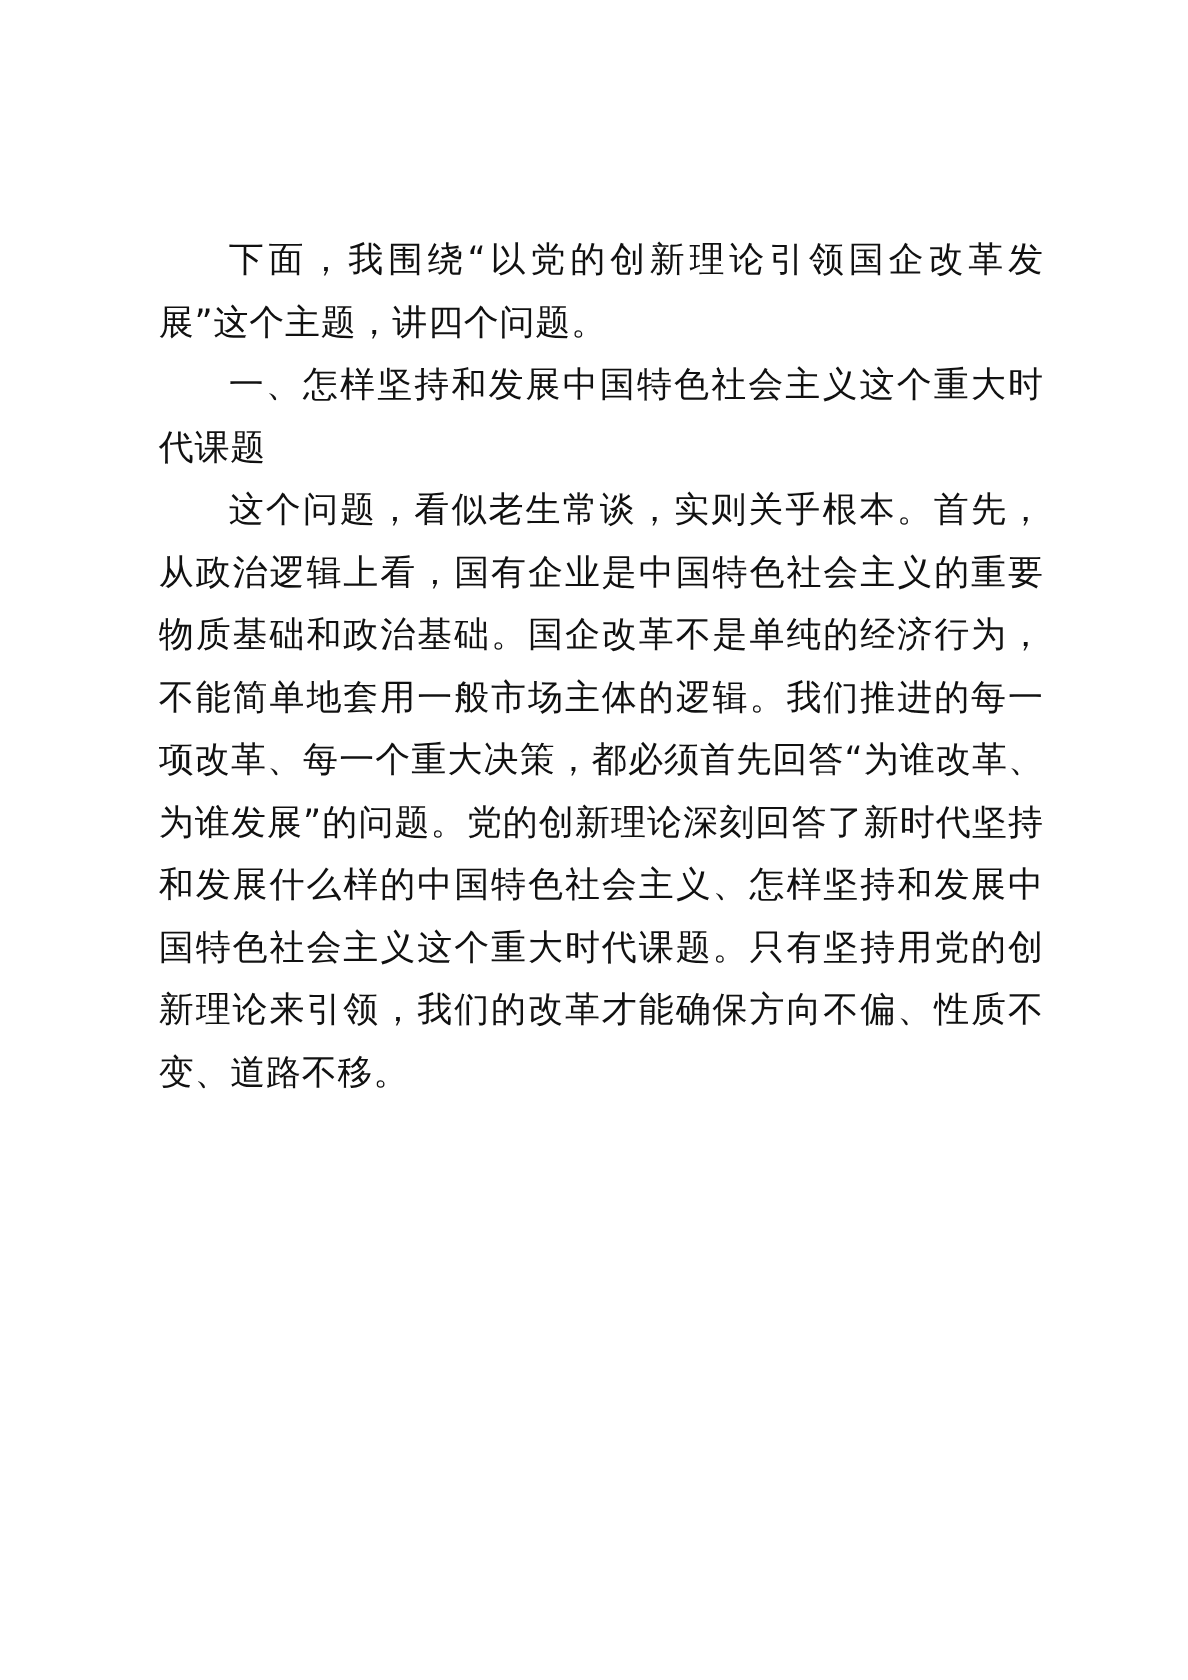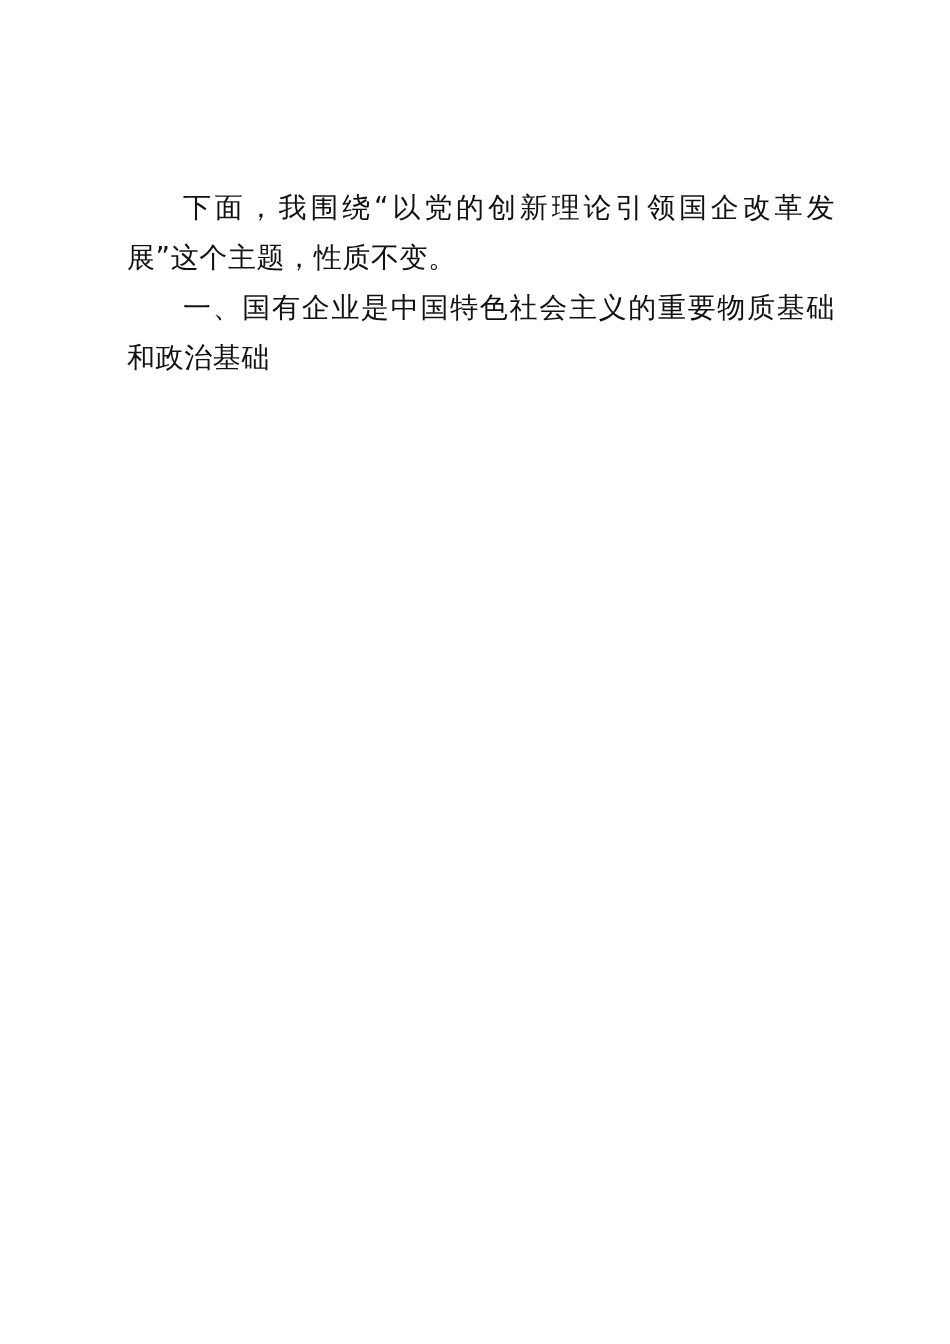--- a/index.html
+++ b/index.html
@@ -31,15 +31,16 @@
       word-break: break-all;
     }
     .para.indent {
       text-indent: 56px;
     }
   </style>
 </head>
 <body>
 
 <div class="page">
-  <p class="para indent">下面，我围绕“以党的创新理论引领国企改革发展”这个主题，性质不变。</p>
-  <p class="para indent">一、国有企业是中国特色社会主义的重要物质基础和政治基础</p>
+  <p class="para indent">下面，我围绕“以党的创新理论引领国企改革发展”这个主题，讲四个问题。</p>
+  <p class="para indent">一、怎样坚持和发展中国特色社会主义这个重大时代课题</p>
+  <p class="para indent">这个问题，看似老生常谈，实则关乎根本。首先，从政治逻辑上看，国有企业是中国特色社会主义的重要物质基础和政治基础。国企改革不是单纯的经济行为，不能简单地套用一般市场主体的逻辑。我们推进的每一项改革、每一个重大决策，都必须首先回答“为谁改革、为谁发展”的问题。党的创新理论深刻回答了新时代坚持和发展什么样的中国特色社会主义、怎样坚持和发展中国特色社会主义这个重大时代课题。只有坚持用党的创新理论来引领，我们的改革才能确保方向不偏、性质不变、道路不移。</p>
 </div>
 
 </body></html>

